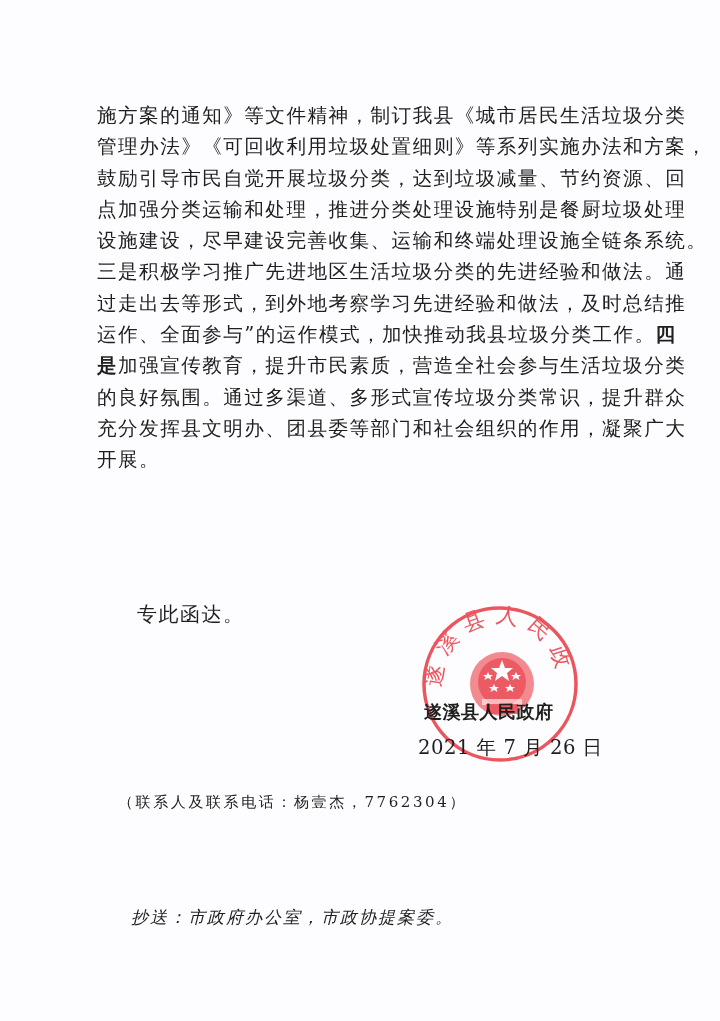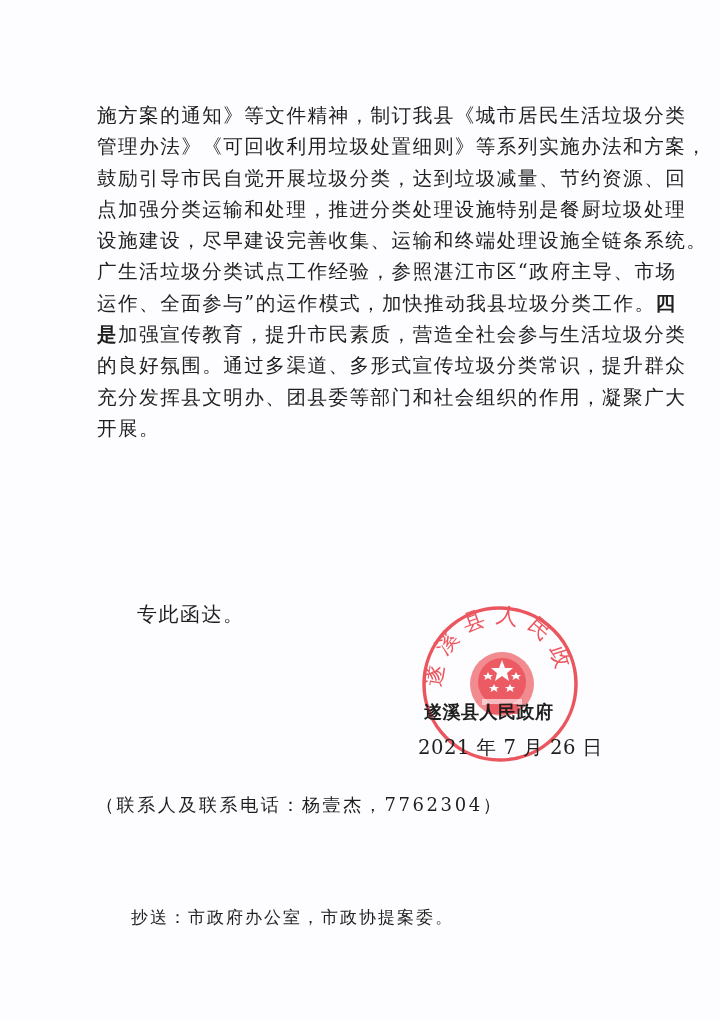--- a/index.html
+++ b/index.html
@@ -72,23 +72,23 @@
     .date {
       position: absolute;
       left: 418px;
       top: 734px;
       font-size: 19.6px;
       white-space: nowrap;
       letter-spacing: 0.5px;
     }
     .contact {
       position: absolute;
-      left: 96px;
+      left: 118px;
       top: 793px;
-      font-size: 18px;
+      font-size: 15px;
       letter-spacing: 2.6px;
       white-space: nowrap;
     }
     .disclosure {
       position: absolute;
       left: 107px;
       top: 874px;
       font-size: 19px;
       white-space: nowrap;
     }
@@ -100,34 +100,36 @@
     .disclosure .value {
       letter-spacing: 3px;
     }
     .cc {
       position: absolute;
       left: 131px;
       top: 906px;
       font-size: 17px;
       letter-spacing: 2px;
       white-space: nowrap;
+      font-style: italic;
     }
   </style>
 </head>
 <body>
 
 <div class="page">
 
   <div class="body-text" id="body-text">
       <span class="line"><span>施方案的通知》等文件精神，制订我县《城市居民生活垃圾分类</span></span>
       <span class="line"><span>管理办法》《可回收利用垃圾处置细则》等系列实施办法和方案，</span></span>
       <span class="line"><span>鼓励引导市民自觉开展垃圾分类，达到垃圾减量、节约资源、回</span></span>
       <span class="line"><span>点加强分类运输和处理，推进分类处理设施特别是餐厨垃圾处理</span></span>
       <span class="line"><span>设施建设，尽早建设完善收集、运输和终端处理设施全链条系统。</span></span>
-      <span class="line"><span>广生活垃圾分类试点工作经验，参照湛江市区“政府主导、市场</span></span>
+      <span class="line"><span>三是积极学习推广先进地区生活垃圾分类的先进经验和做法。通</span></span>
+      <span class="line"><span>过走出去等形式，到外地考察学习先进经验和做法，及时总结推</span></span>
       <span class="line"><span>运作、全面参与”的运作模式，加快推动我县垃圾分类工作。</span><span class="bold">四</span></span>
       <span class="line"><span class="bold">是</span><span>加强宣传教育，提升市民素质，营造全社会参与生活垃圾分类</span></span>
       <span class="line"><span>的良好氛围。通过多渠道、多形式宣传垃圾分类常识，提升群众</span></span>
       <span class="line"><span>充分发挥县文明办、团县委等部门和社会组织的作用，凝聚广大</span></span>
       <span class="line last"><span>开展。</span></span>
     </div>
 
   <div class="closing">专此函达。</div>
 
   <svg class="stamp" viewBox="0 0 160 160" xmlns="http://www.w3.org/2000/svg">

